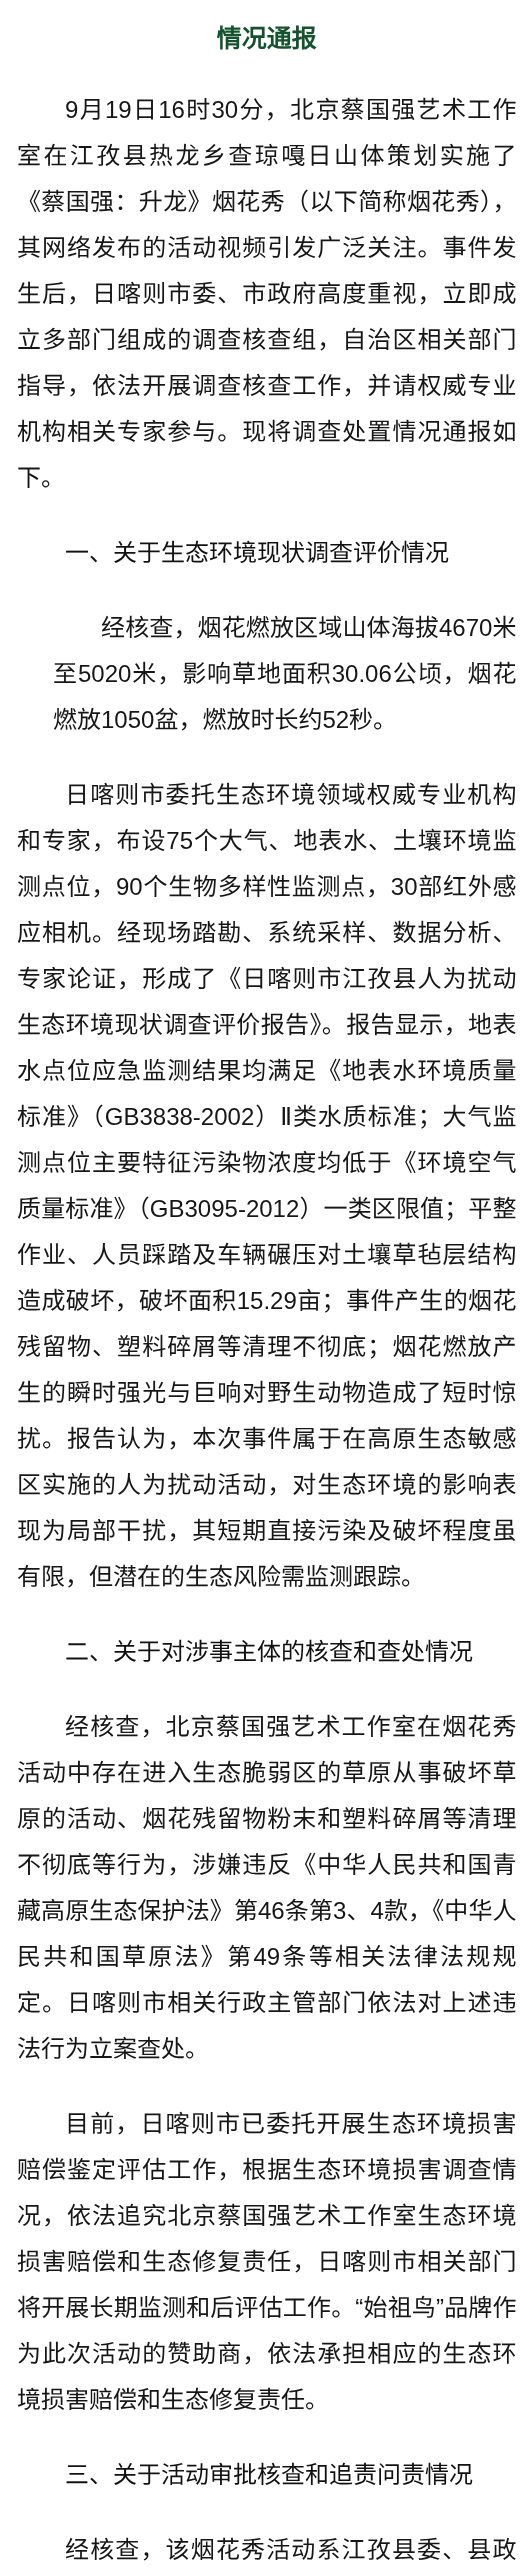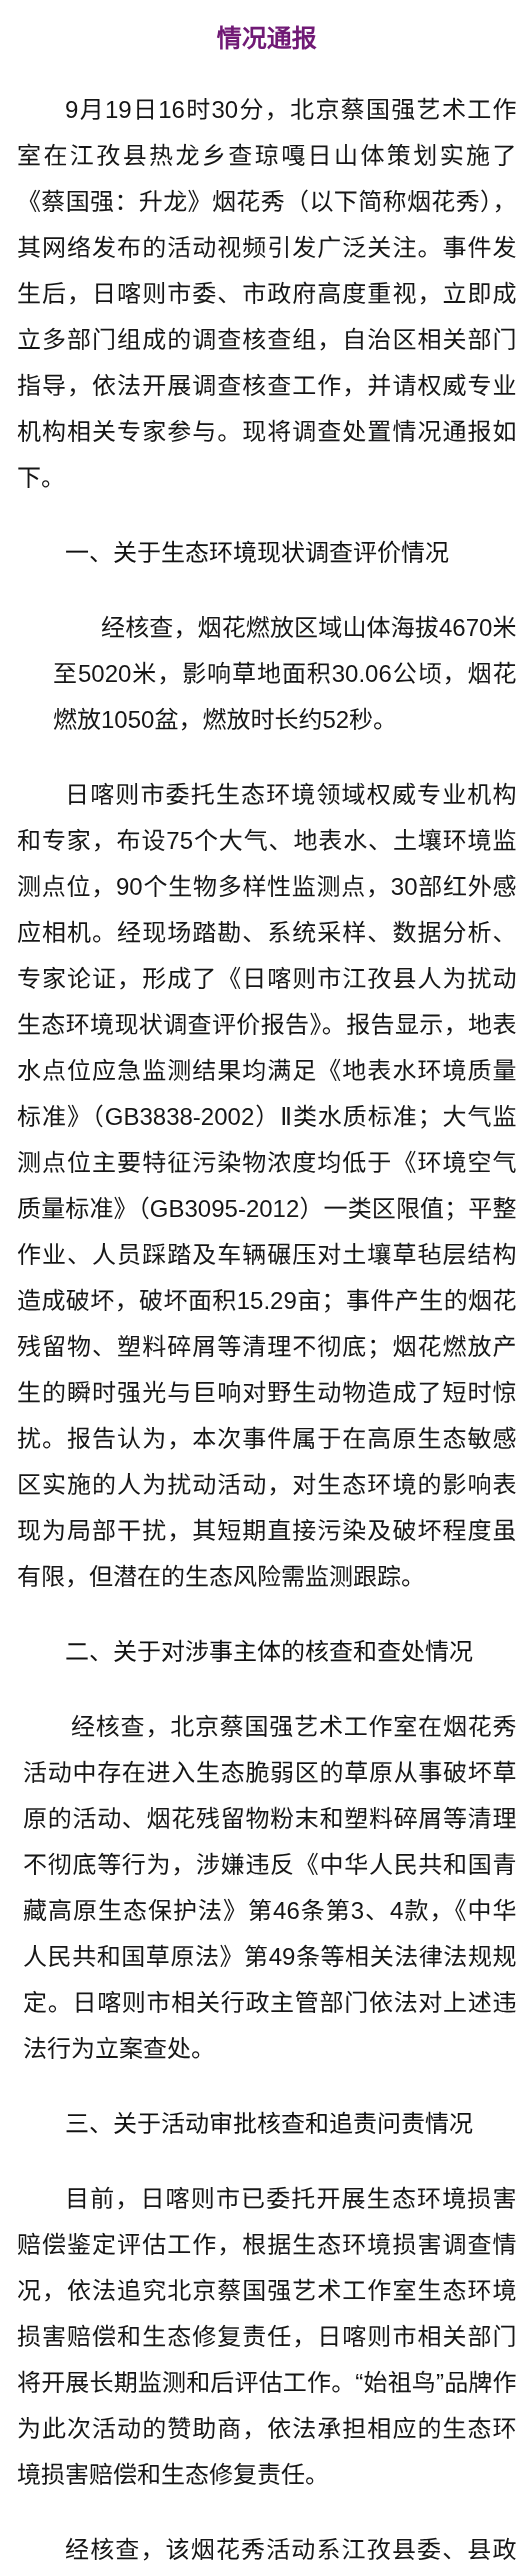--- a/index.html
+++ b/index.html
@@ -16,41 +16,41 @@
   }
   .doc {
     padding: 18.5px 15.5px 8.2px 17px;
   }
   .doc-title {
     font-size: 25px;
     font-weight: 700;
     line-height: 39px;
     text-align: center;
     margin: 0 0 29px 0;
-    color: #701a75;
+    color: #14532d;
   }
   .para {
     font-size: 24px;
     line-height: 46px;
     text-align: justify;
     text-indent: 2em;
     margin: 0 0 29px 0;
     word-break: break-all;
   }
   .heading {
     font-weight: 400;
     color: #111;
   }
   
   .b0  { min-height: 352px; }   
   .b1  { min-height: 39px;  }   
   .b2  { min-height: 117px; margin-left: 36px; }   
   .b3  { min-height: 705px; }  
   .b4  { min-height: 39px;  }   
-  .b5  { min-height: 313px; margin-left: 6px; }   
+  .b5  { min-height: 313px; }   
   .b6  { min-height: 274px; }   
   .b7  { min-height: 39px;  }   
   .b8  { min-height: 587px; }
 </style>
 </head>
 <body>
 
 <div class="doc">
 
   <h1 class="doc-title">情况通报</h1>
@@ -60,20 +60,20 @@
   <p class="para heading b1">一、关于生态环境现状调查评价情况</p>
 
   <p class="para b2">经核查，烟花燃放区域山体海拔4670米至5020米，影响草地面积30.06公顷，烟花燃放1050盆，燃放时长约52秒。</p>
 
   <p class="para b3">日喀则市委托生态环境领域权威专业机构和专家，布设75个大气、地表水、土壤环境监测点位，90个生物多样性监测点，30部红外感应相机。经现场踏勘、系统采样、数据分析、专家论证，形成了《日喀则市江孜县人为扰动生态环境现状调查评价报告》。报告显示，地表水点位应急监测结果均满足《地表水环境质量标准》（GB3838-2002）Ⅱ类水质标准；大气监测点位主要特征污染物浓度均低于《环境空气质量标准》（GB3095-2012）一类区限值；平整作业、人员踩踏及车辆碾压对土壤草毡层结构造成破坏，破坏面积15.29亩；事件产生的烟花残留物、塑料碎屑等清理不彻底；烟花燃放产生的瞬时强光与巨响对野生动物造成了短时惊扰。报告认为，本次事件属于在高原生态敏感区实施的人为扰动活动，对生态环境的影响表现为局部干扰，其短期直接污染及破坏程度虽有限，但潜在的生态风险需监测跟踪。</p>
 
   <p class="para heading b4">二、关于对涉事主体的核查和查处情况</p>
 
   <p class="para b5">经核查，北京蔡国强艺术工作室在烟花秀活动中存在进入生态脆弱区的草原从事破坏草原的活动、烟花残留物粉末和塑料碎屑等清理不彻底等行为，涉嫌违反《中华人民共和国青藏高原生态保护法》第46条第3、4款，《中华人民共和国草原法》第49条等相关法律法规规定。日喀则市相关行政主管部门依法对上述违法行为立案查处。</p>
 
+  <p class="para b6">目前，日喀则市已委托开展生态环境损害赔偿鉴定评估工作，根据生态环境损害调查情况，依法追究北京蔡国强艺术工作室生态环境损害赔偿和生态修复责任，日喀则市相关部门将开展长期监测和后评估工作。“始祖鸟”品牌作为此次活动的赞助商，依法承担相应的生态环境损害赔偿和生态修复责任。</p>
+
   <p class="para heading b7">三、关于活动审批核查和追责问责情况</p>
-
-  <p class="para b6">目前，日喀则市已委托开展生态环境损害赔偿鉴定评估工作，根据生态环境损害调查情况，依法追究北京蔡国强艺术工作室生态环境损害赔偿和生态修复责任，日喀则市相关部门将开展长期监测和后评估工作。“始祖鸟”品牌作为此次活动的赞助商，依法承担相应的生态环境损害赔偿和生态修复责任。</p>
 
   <p class="para b8">经核查，该烟花秀活动系江孜县委、县政府主要领导未经集体研究批准同意实施，存在违规决策问题；县委、县政府及其相关部门存在请示报告制度不落实、执法监管不到位、依法履职不力等问题。根据干部管理权限，自治区纪委监委、自治区党委组织部已按程序对县委书记陈昊立案审查调查并免职；对县长多吉普拉立案审查调查。日喀则市委和市纪委监委、市委组织部已对县委常委、宣传部部长仓木决，政府副县长崔国禄、黄红梅，县委宣传部常务副部长李静立案审查调查；对县委常委、政法委书记桑布诫勉；对县政府副县长、公安局局长李积平免职；对日喀则市生态环境局江孜县分局局长次成江措，县自然资源和林业草原局党组书记达次免职并立案审查调查。</p>
 
 </div>
 
 
 </body></html>

